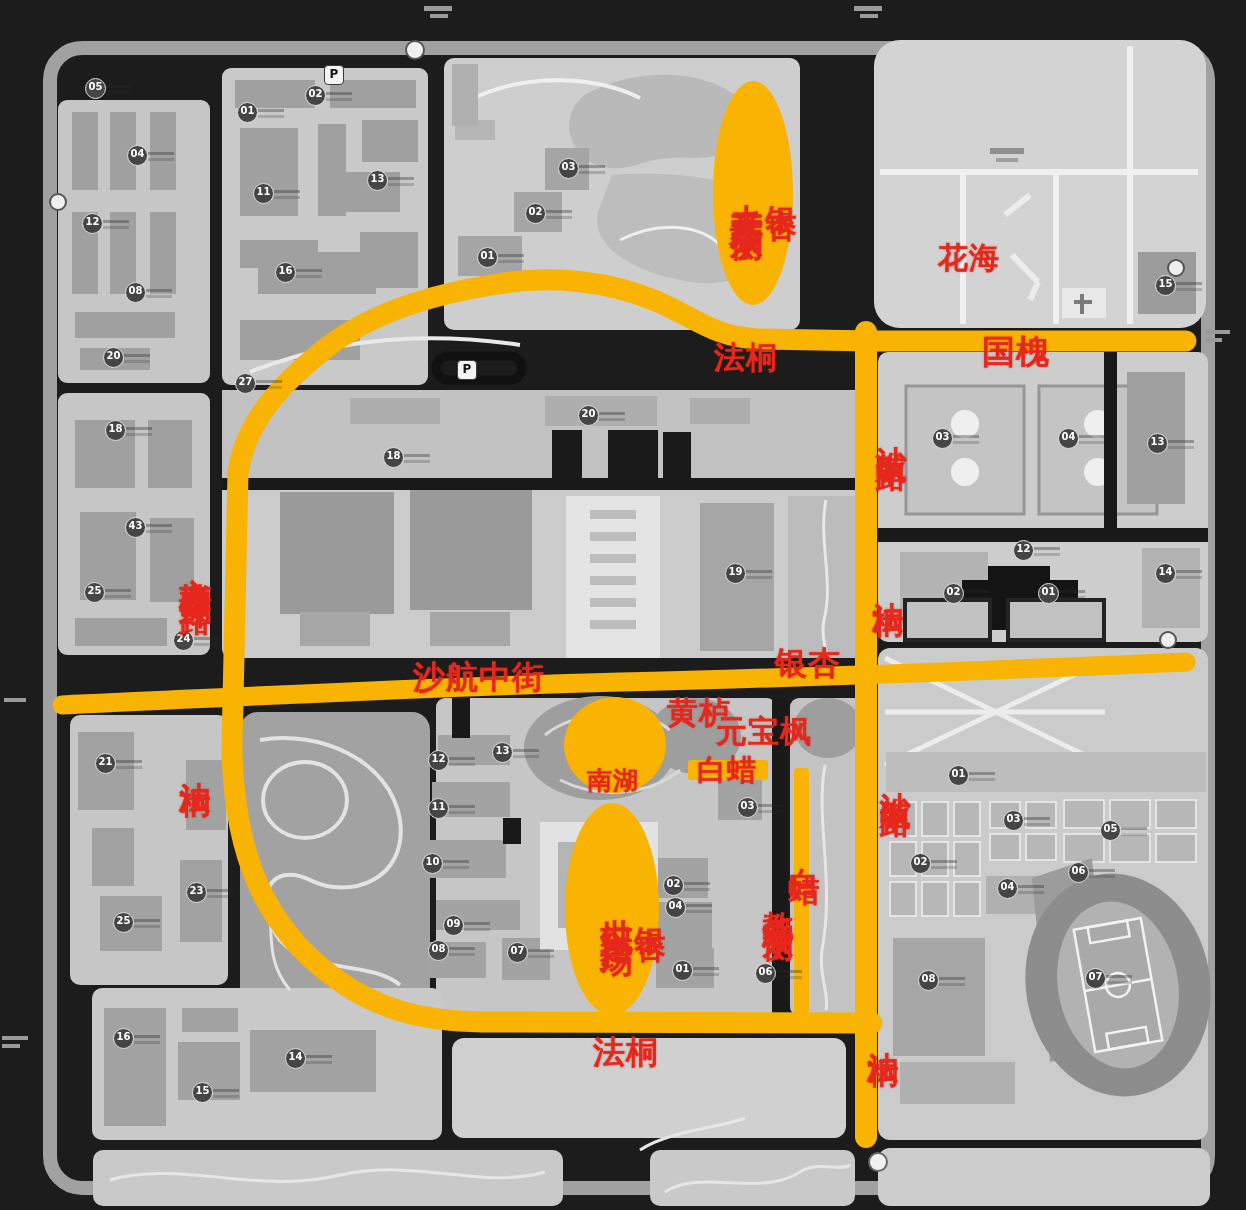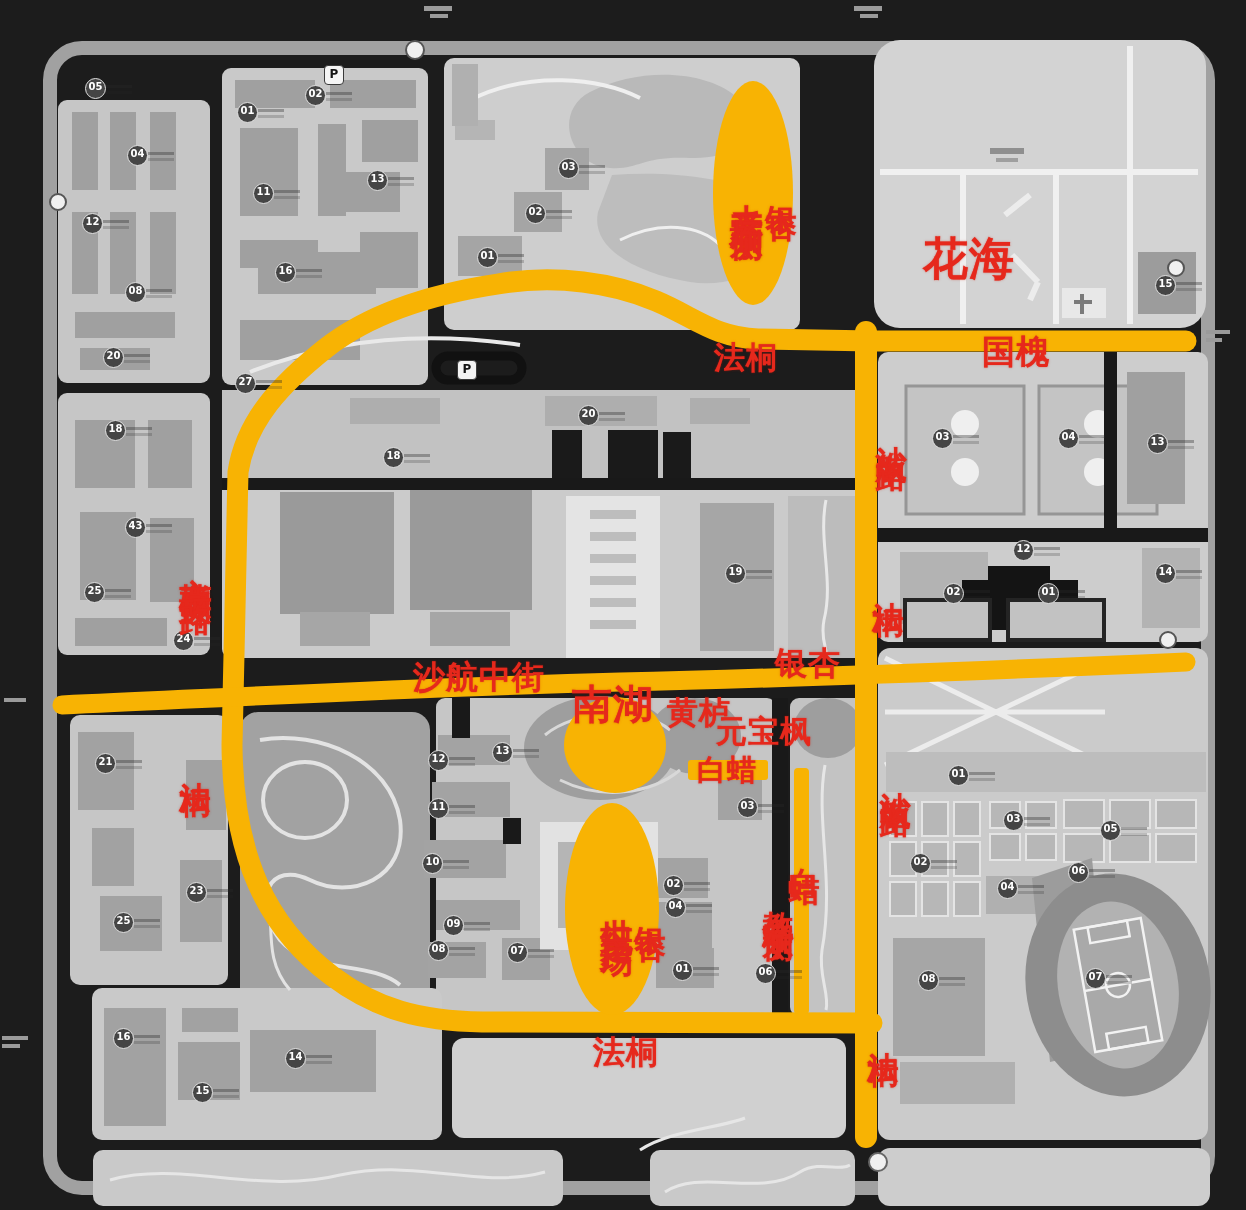--- a/index.html
+++ b/index.html
@@ -342,32 +342,32 @@
       <div class="bm" style="left: 1095px; top: 978px;">07</div>
       <div class="bm" style="left: 123px; top: 1038px;">16</div>
       <div class="bm" style="left: 295px; top: 1058px;">14</div>
       <div class="bm" style="left: 202px; top: 1092px;">15</div>
       <div class="pm" style="left: 333px; top: 74px;">P</div>
       <div class="pm" style="left: 466px; top: 369px;">P</div>
     </div>
 
   <div class="lbl v" style="left:747px;top:193px;font-size:33px">大爱广场东侧</div>
   <div class="lbl v" style="left:781px;top:186px;font-size:31px">银杏</div>
-  <div class="lbl h" style="left:969px;top:258px;font-size:45px">花海</div>
+  <div class="lbl h" style="left:969px;top:258px;font-size:30px">花海</div>
   <div class="lbl h" style="left:746px;top:357px;font-size:31px">法桐</div>
   <div class="lbl h" style="left:1016px;top:351px;font-size:33px">国槐</div>
   <div class="lbl v" style="left:891px;top:431px;font-size:31px">沙航中路</div>
   <div class="lbl v" style="left:888px;top:582px;font-size:31px">法桐</div>
   <div class="lbl v" style="left:196px;top:568px;font-size:32px">主楼西侧环路</div>
   <div class="lbl v" style="left:195px;top:762px;font-size:31px">法桐</div>
   <div class="lbl h" style="left:479px;top:677px;font-size:32px">沙航中街</div>
   <div class="lbl h" style="left:808px;top:663px;font-size:32px">银杏</div>
   <div class="lbl h" style="left:699px;top:712px;font-size:31px">黄栌</div>
   <div class="lbl h" style="left:764px;top:731px;font-size:31px">元宝枫</div>
-  <div class="lbl h" style="left:613px;top:704px;font-size:40px">南湖</div>
+  <div class="lbl h" style="left:613px;top:780px;font-size:25px">南湖</div>
   <div class="lbl h" style="left:727px;top:770px;font-size:29px">白蜡</div>
   <div class="lbl v" style="left:617px;top:909px;font-size:32px">世纪之声广场</div>
   <div class="lbl v" style="left:650px;top:907px;font-size:31px">银杏</div>
   <div class="lbl v" style="left:778px;top:899px;font-size:31px">教学楼东侧</div>
   <div class="lbl v" style="left:804px;top:848px;font-size:31px">白蜡</div>
   <div class="lbl v" style="left:895px;top:777px;font-size:31px">沙航中路</div>
   <div class="lbl v" style="left:883px;top:1032px;font-size:31px">法桐</div>
   <div class="lbl h" style="left:626px;top:1052px;font-size:32px">法桐</div>
 
 </div>

